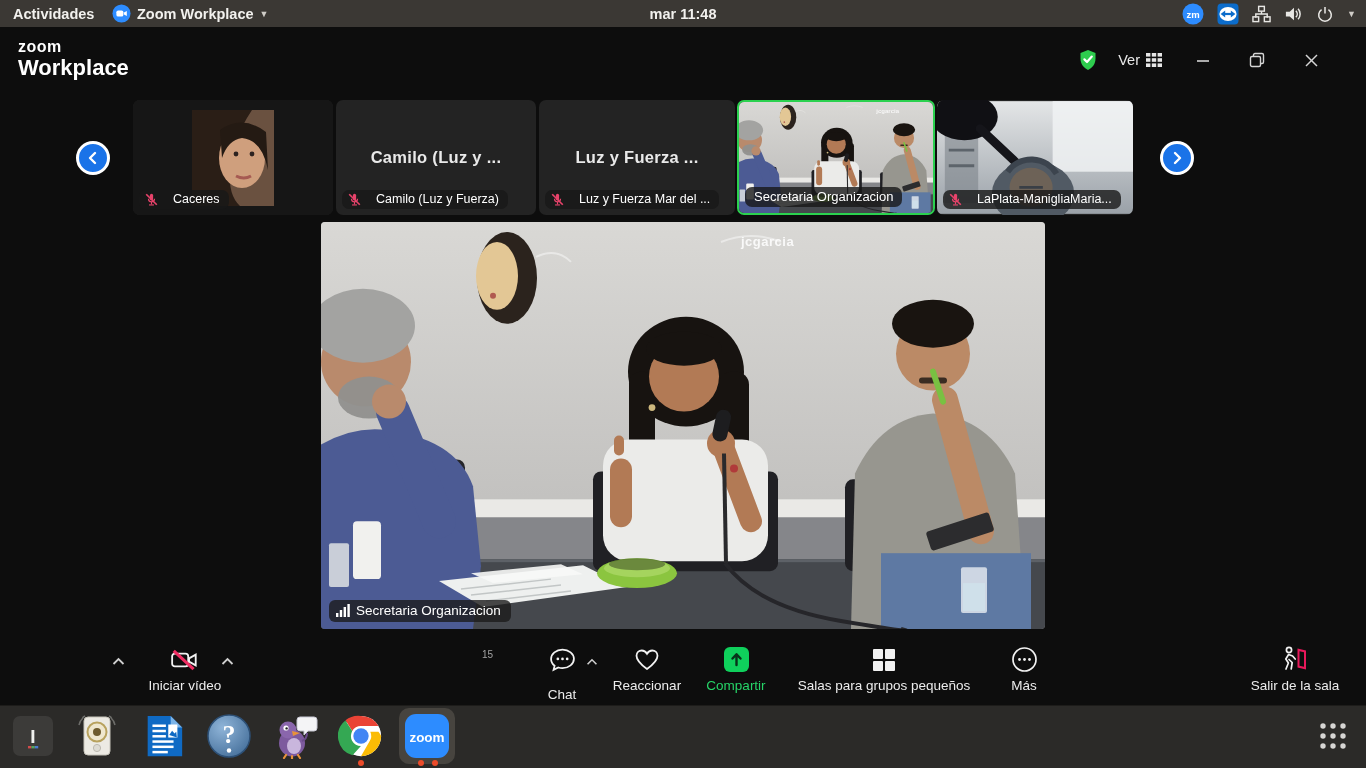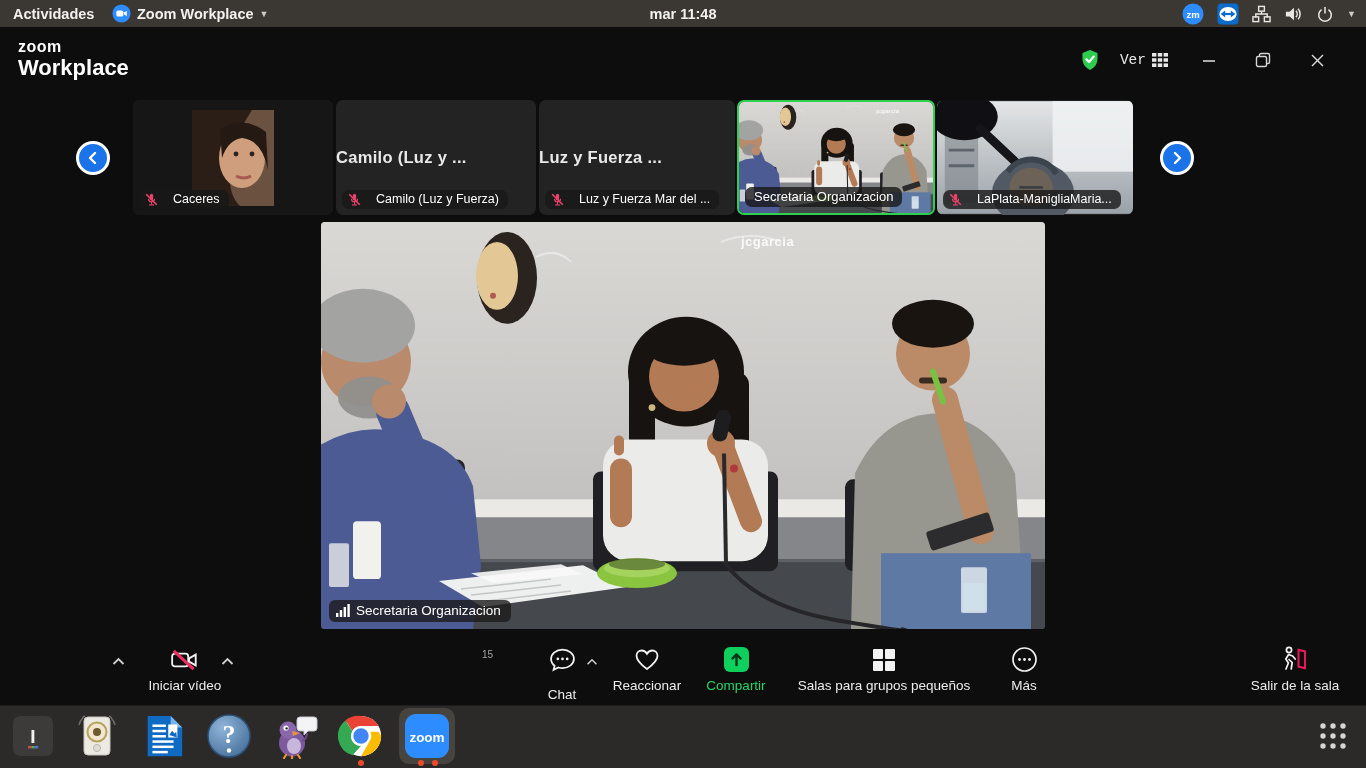--- a/index.html
+++ b/index.html
@@ -16,21 +16,21 @@
   .brand{left:18px;top:39px;color:#fff;line-height:1;}
   .brand .b1{font-size:16px;font-weight:700;letter-spacing:.5px;}
   .brand .b2{font-size:22px;font-weight:600;margin-top:2px;}
   .winctl{top:46px;height:28px;display:flex;align-items:center;color:#d9d9d9;}
   .winbtn{width:30px;height:28px;display:flex;align-items:center;justify-content:center;cursor:default;}
   
   .tile{position:absolute;top:100px;height:115px;background:#232323;border-radius:7px;
         box-sizing:border-box;overflow:hidden;}
   .tile.active{border:2px solid #2bd14f;}
   .tile .center-name{position:absolute;left:0;right:0;top:50%;transform:translateY(-55%);
-        font-size:16.5px;font-weight:bold;color:#e9e9e9;letter-spacing:.3px;}
+        text-align:center;font-size:16.5px;font-weight:bold;color:#e9e9e9;letter-spacing:.3px;}
   .pill{position:absolute;left:6px;bottom:6px;display:flex;align-items:center;gap:15px;
         background:rgba(24,24,24,.8);border-radius:7px;padding:2px 9px 3px 6px;
         font-size:12.5px;color:#fff;white-space:nowrap;max-width:186px;overflow:hidden;}
   .pill.nomic{padding-left:9px;}
   .navarrow{position:absolute;width:34px;height:34px;border-radius:50%;background:#1a73e8;
         border:3px solid #fff;box-sizing:border-box;display:flex;align-items:center;justify-content:center;}
   
   #mainvideo{left:321px;top:222px;width:724px;height:407px;border-radius:4px;overflow:hidden;background:#888;}
   #mainvideo svg{display:block;}
   .watermark{position:absolute;left:420px;top:12px;color:rgba(255,255,255,.85);
@@ -177,21 +177,21 @@
     </div>
   </div>
 
   <div id="zoomwin" class="abs"></div>
 
   <div class="abs brand">
     <div class="b1">zoom</div>
     <div class="b2">Workplace</div>
   </div>
 
-  <div class="abs winctl" style="right:34px;font-family:Liberation Mono, monospace;">
+  <div class="abs winctl" style="right:40px;">
     <svg width="20" height="22" viewBox="0 0 20 22" style="margin-right:20px;">
       <path d="M10 1 L17.5 4 V9.5 C17.5 15 14.5 18.5 10 21 C5.5 18.5 2.5 15 2.5 9.5 V4 Z" fill="#2ecc4e"></path>
       <path d="M6.4 10.4 L9 13 L13.8 7.6" stroke="#fff" stroke-width="2.2" fill="none" stroke-linecap="round" stroke-linejoin="round"></path>
     </svg>
     <div style="display:flex;align-items:center;gap:6px;margin-right:26px;font-size:14.5px;color:#e8e8e8;">
       <span>Ver</span>
       <svg width="16" height="14" viewBox="0 0 16 14">
         <g fill="#e6e6e6">
           <rect x="0" y="0" width="4.4" height="3.6"></rect>
             <rect x="5.8" y="0" width="4.4" height="3.6"></rect>

